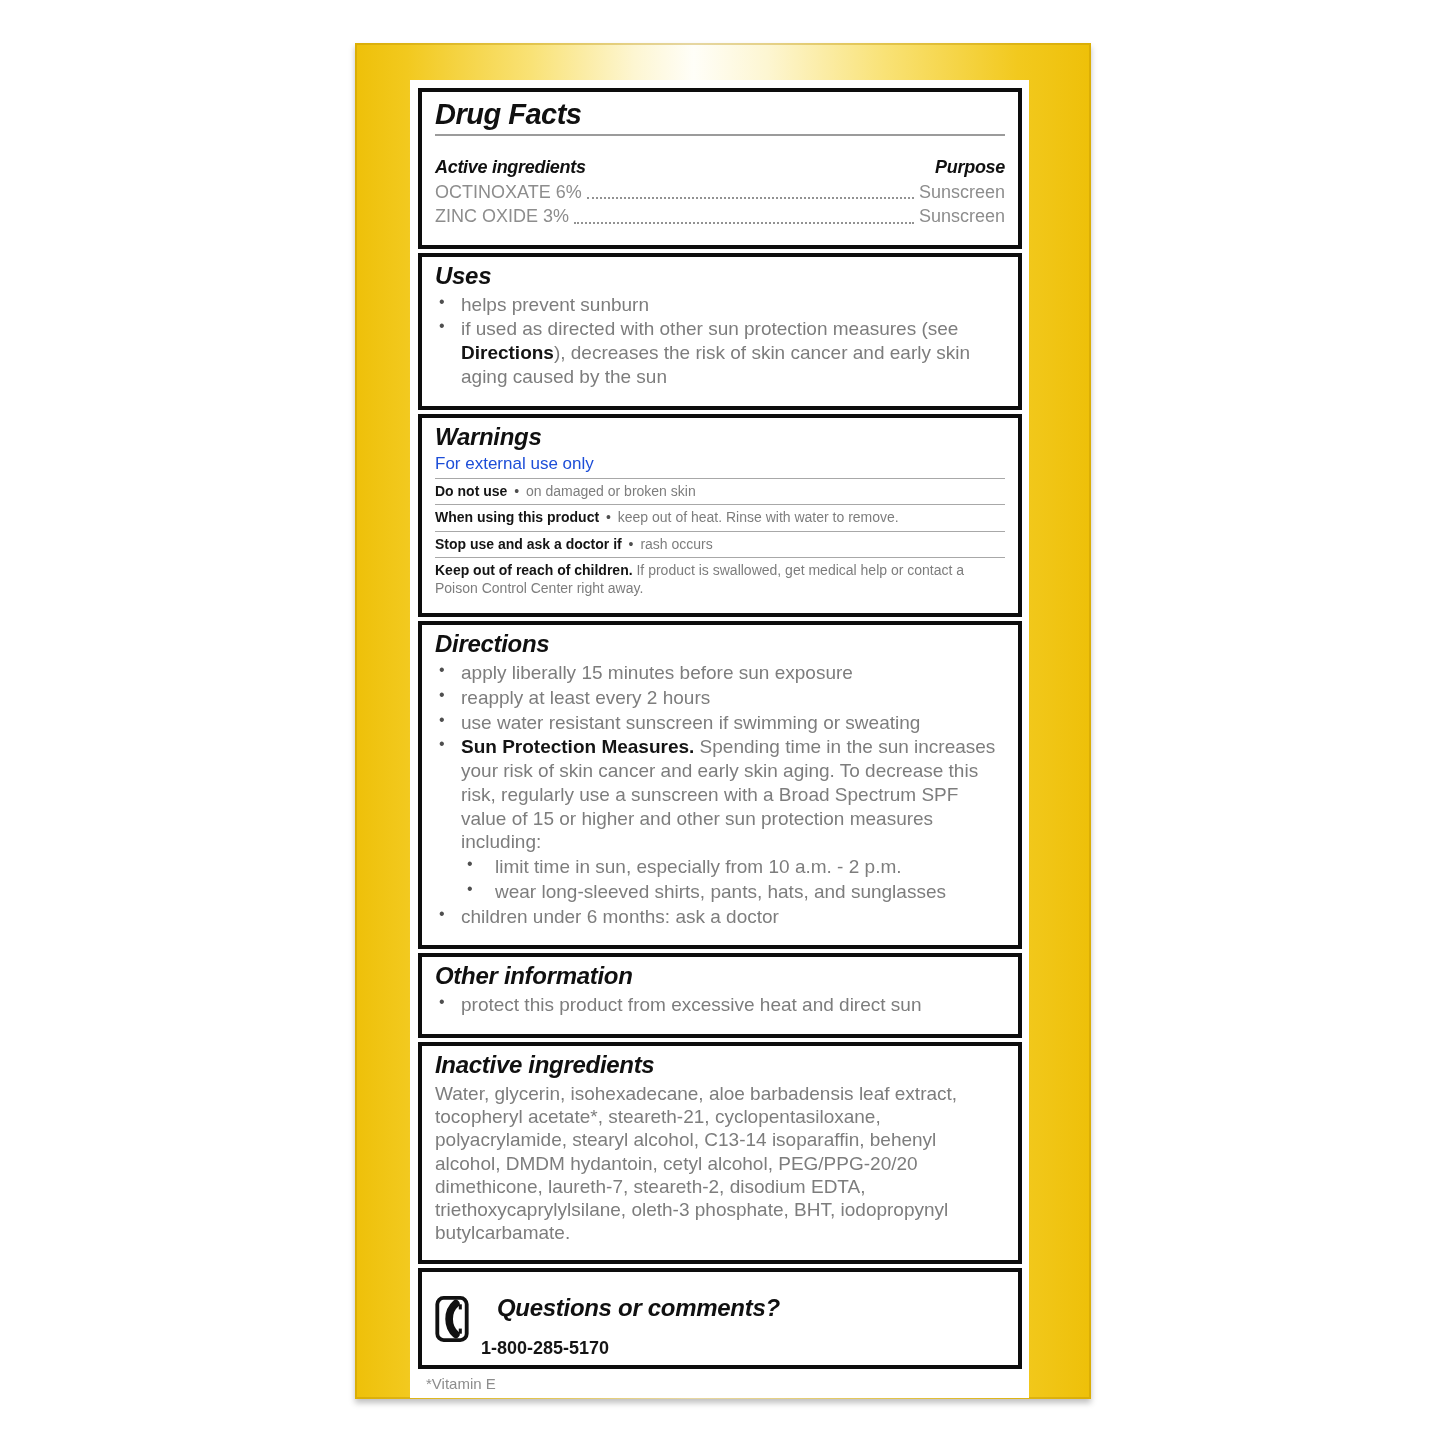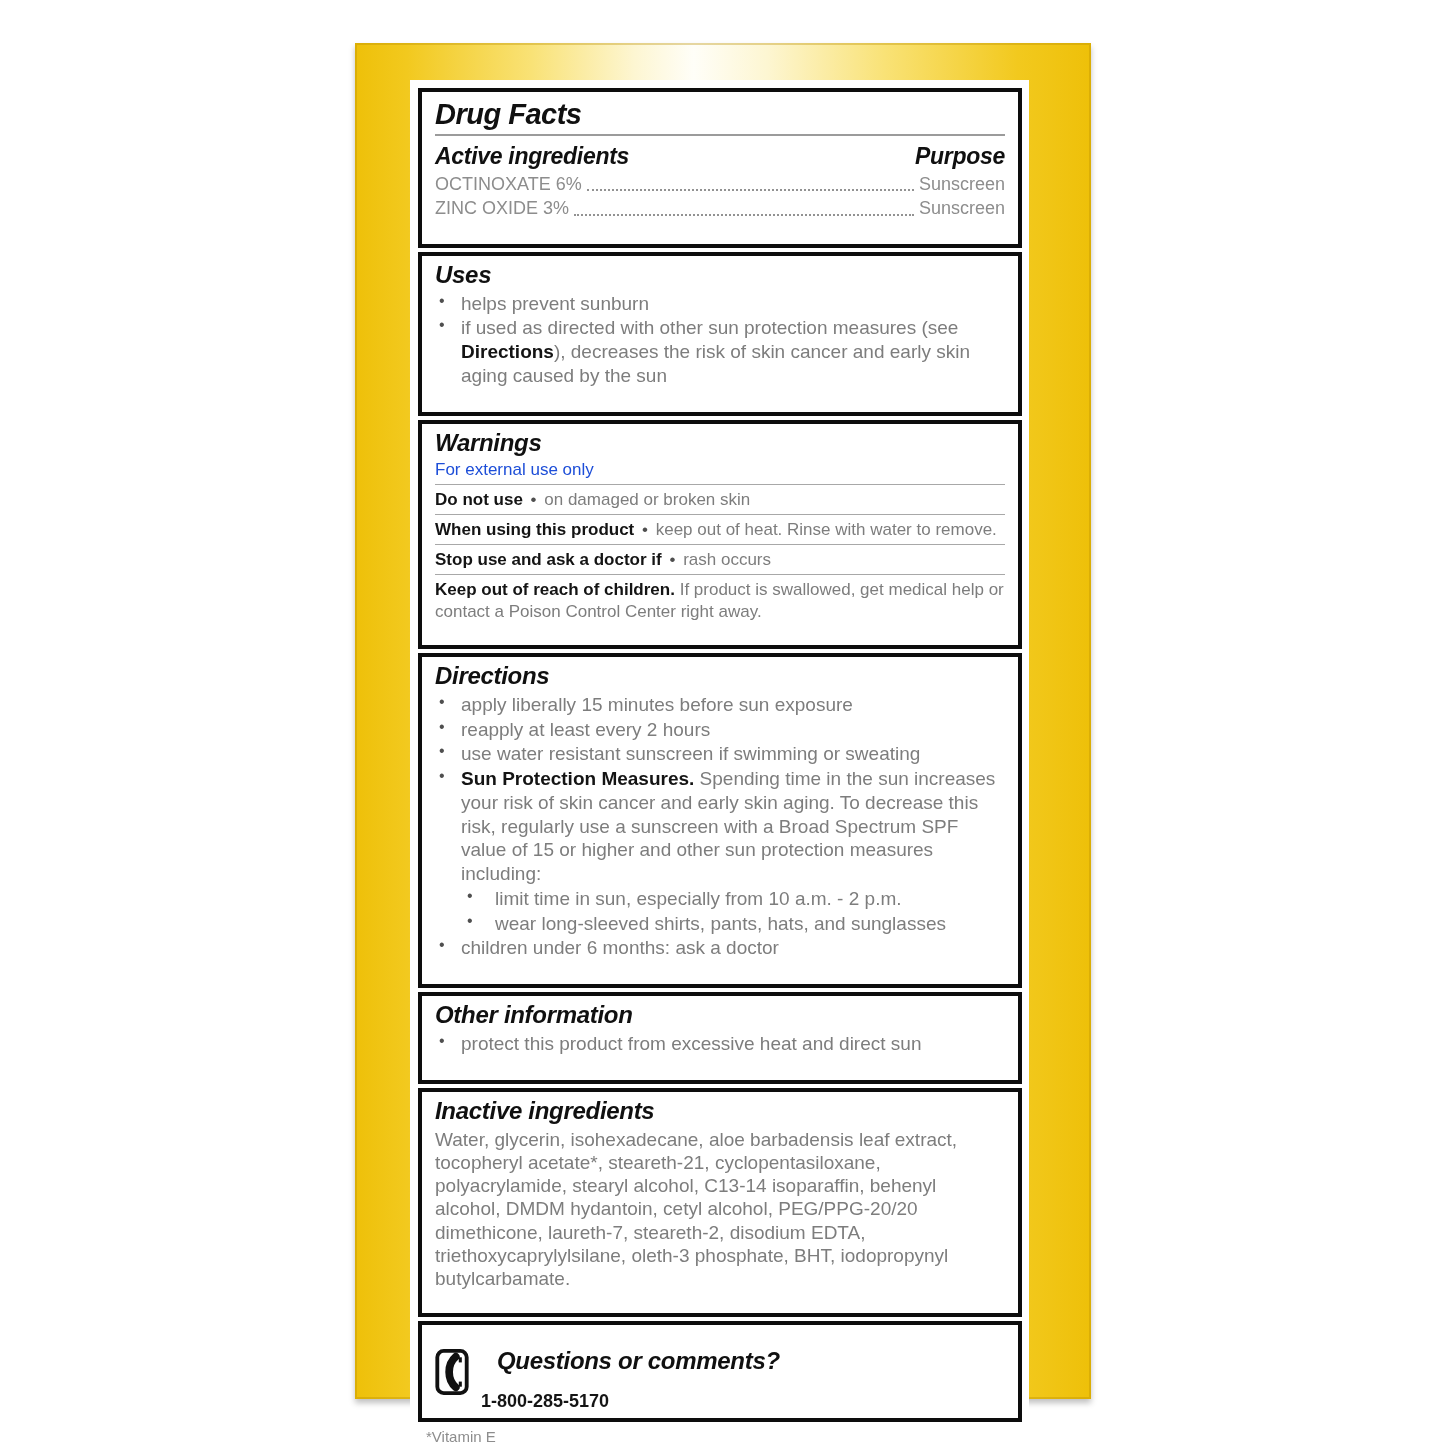--- a/index.html
+++ b/index.html
@@ -12,40 +12,40 @@
     background:linear-gradient(90deg,
       #eec009 0%, #f2c91e 7%, #f9e276 24%, #fdf6d2 38%,
       #fffef8 46%, #fdf6d2 56%, #f9e276 72%, #f2c91e 90%, #eec009 100%);
     box-shadow: inset 0 0 0 2px rgba(183,140,0,0.35), 0 4px 6px rgba(0,0,0,0.25);
   }
   .sheet {
     position:absolute; left:55px; top:37px; width:619px; min-height:1033px;
     background:#ffffff; padding-bottom:6px; box-sizing:border-box;
   }
   .facts { margin:8px 7px 0 8px; display:flex; flex-direction:column; gap:4px; }
-  .box { border:4px solid #0d0d0d; background:#ffffff; padding:4px 13px 23px; }
+  .box { border:4px solid #0d0d0d; background:#ffffff; padding:4px 13px 16px; }
 
   .title { font-style:italic; font-weight:bold; font-size:29px; color:#101010; margin:2px 0 3px; letter-spacing:-0.5px; }
   .rule  { border-top:2px solid #9b9b9b; margin:2px 0 3px; }
   .heads { display:flex; justify-content:space-between; align-items:baseline; }
-  .inghead { font-style:italic; font-weight:bold; font-size:23px; color:#101010; margin:4px 0 2px; letter-spacing:-0.3px; }
+  .inghead { font-style:italic; font-weight:bold; font-size:18px; color:#101010; margin:18px 0 2px; letter-spacing:-0.3px; }
   .ingrow { display:flex; align-items:baseline; color:#8d8d8d; font-size:18px; line-height:1.35; }
   .leader { flex:1; margin:0 5px 5px; border-bottom:2px dotted #929292; align-self:flex-end; min-width:30px; }
 
   .sec { font-style:italic; font-weight:bold; font-size:24px; color:#101010; margin:1px 0 3px; letter-spacing:-0.3px; }
   .body, .b .txt { color:#7d7d7d; font-size:19px; line-height:1.25; }
   .b { display:flex; margin:1px 0; }
   .b .dot { width:22px; flex-shrink:0; color:#4f4f4f; padding-left:4px; }
   .b.sub { margin-left:28px; }
   .b.sub .dot { width:28px; }
   .bk { color:#141414; font-weight:bold; }
 
   .external { color:#1d4ed8; font-weight:normal; font-size:17px; margin:0 0 2px; }
   .wsep { border-top:1.5px solid #a8a8a8; margin:4px 0; }
-  .wrow { color:#7d7d7d; font-size:17px; line-height:1.25; }
+  .wrow { color:#7d7d7d; font-size:14px; line-height:1.25; }
   .wdot { color:#4f4f4f; padding:0 3px; }
 
   .qbox { display:flex; align-items:center; gap:12px; padding:6px 13px; }
   .qtext .sec { margin:16px; }
   .phone { color:#141414; font-weight:bold; font-size:18px; margin-top:2px; }
   .phone-icon { flex-shrink:0; display:block; }
 
   .footnote { margin:6px 0 0 16px; color:#8d8d8d; font-size:15px; }
 </style>
 </head>

